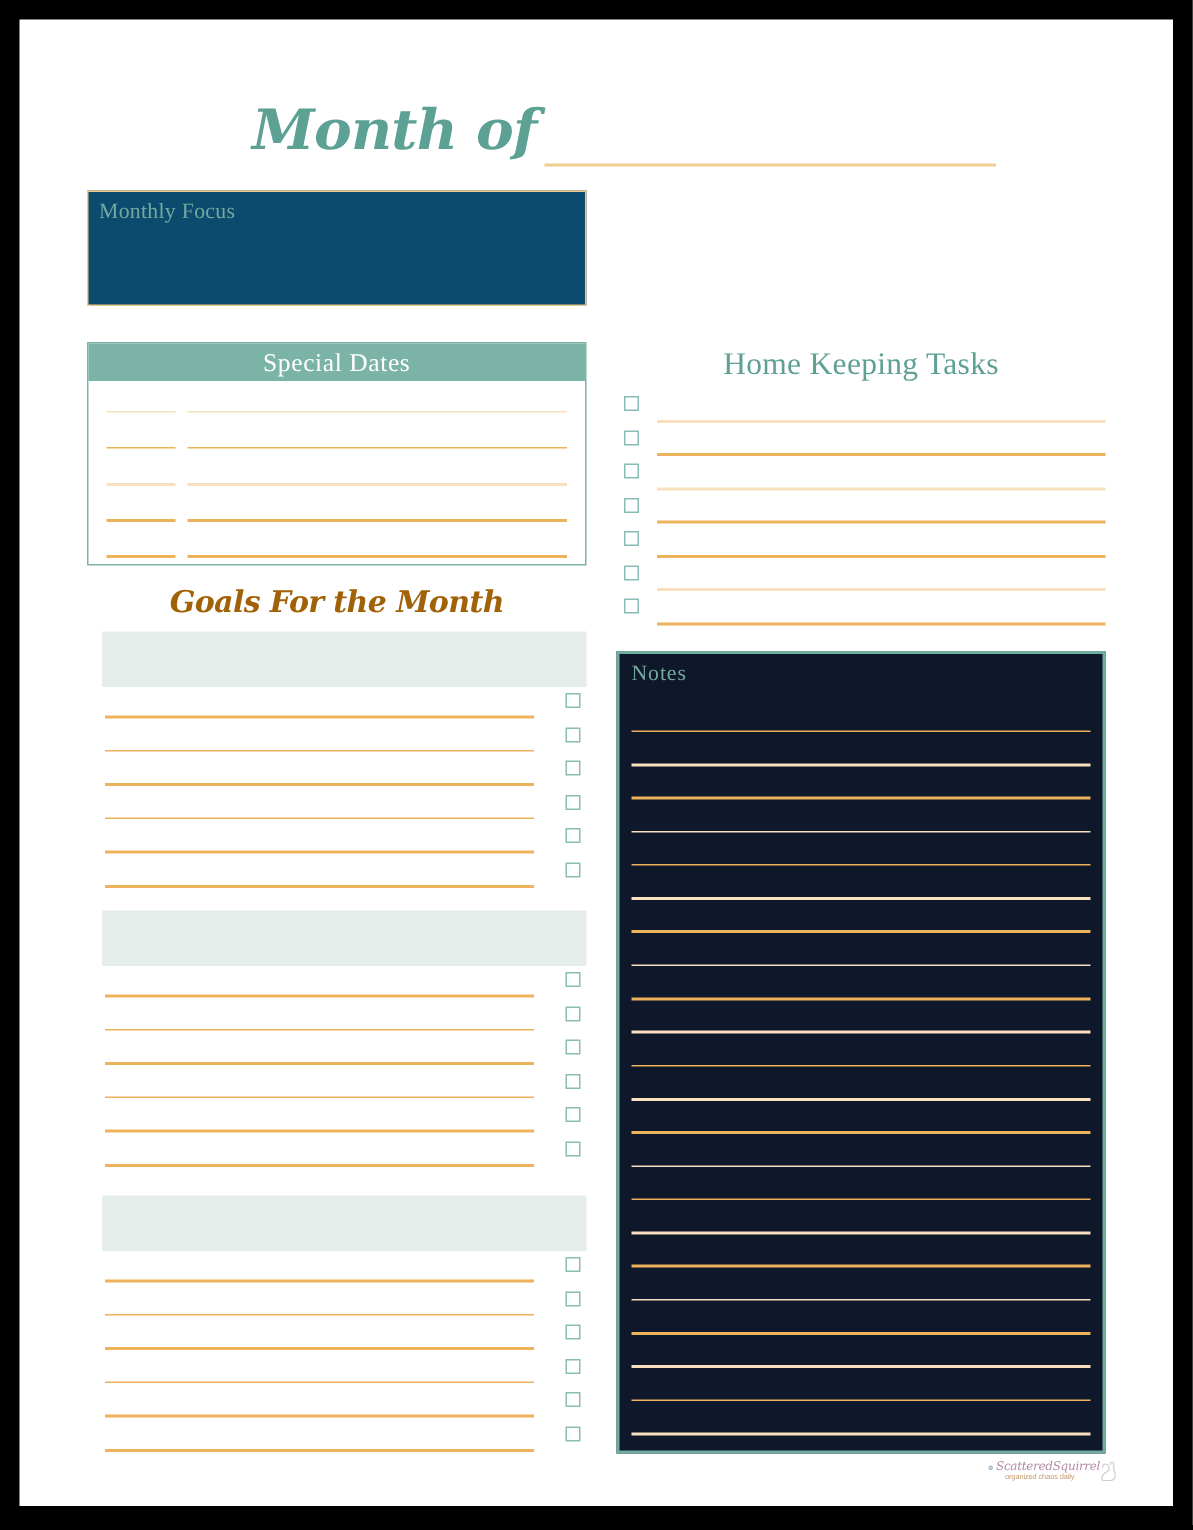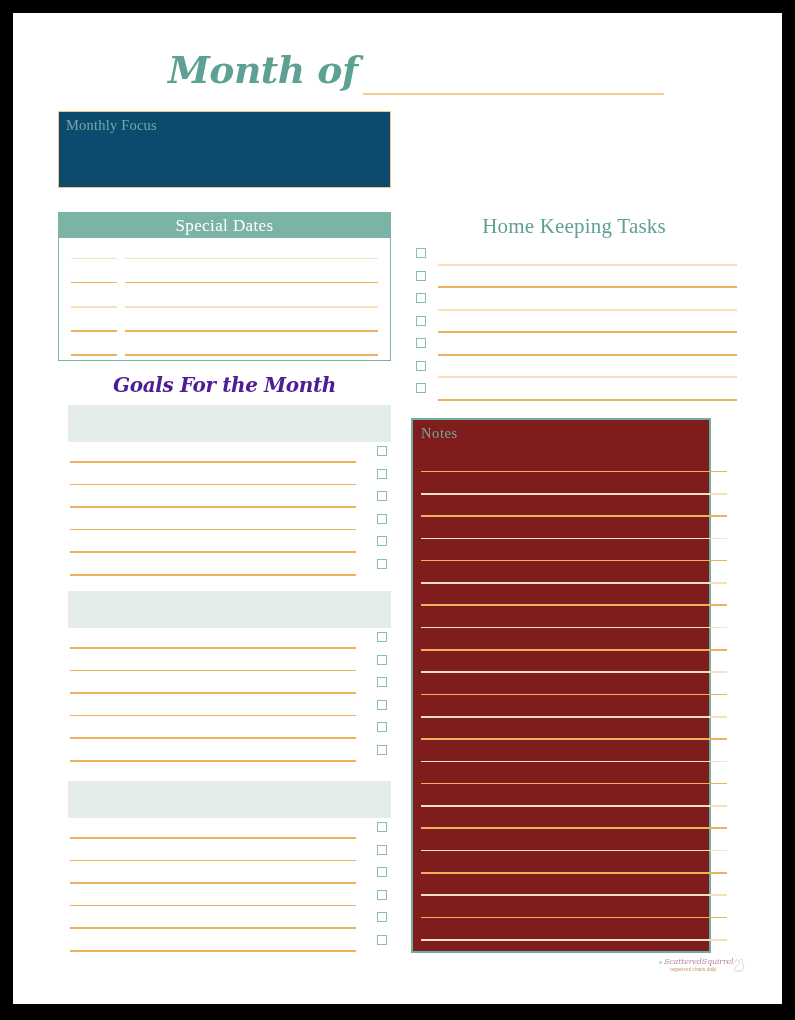--- a/index.html
+++ b/index.html
@@ -19,21 +19,21 @@
     position: absolute;
     left: 13px;
     top: 13px;
     width: 769px;
     height: 991px;
     background: #ffffff;
   }
 
   .sheet {
     position: absolute;
-    left: 0; top: 0;
+    left: 0; top: 16px;
     width: 769px;
     height: 991px;
   }
 
   
   #masthead {
     position: absolute;
     left: 45px;
     top: 35px;
     width: 680px;
@@ -226,21 +226,21 @@
   }
   #goals-title {
     position: absolute;
     left: 0; top: 0px;
     width: 333px;
     text-align: center;
     font-family: "DejaVu Serif", serif;
     font-style: italic;
     font-weight: bold;
     font-size: 20px;
-    color: #4c1d95;
+    color: #a16207;
     letter-spacing: -0.4px;
   }
   .goal-block { position: absolute; left: 0; width: 333px; }
   .goal-band {
     position: absolute;
     left: 10px;
     top: 0;
     width: 323px;
     height: 37px;
     background: #e5edeb;
@@ -265,25 +265,25 @@
   .goal-cbox {
     position: absolute;
     right: 4px;
     top: 4px;
   }
 
   
   #notes-box {
     left: 398px;
     top: 405px;
-    width: 300px;
+    width: 326px;
     height: 535px;
     border: 2px solid #6fae9f;
     box-sizing: border-box;
-    background: #7f1d1d;
+    background: #0f172a;
   }
   #notes-label {
     position: absolute;
     left: 8px;
     top: 5px;
     font-size: 14.5px;
     color: #74a9a0;
     letter-spacing: 0.6px;
   }
   #notes-rows {

